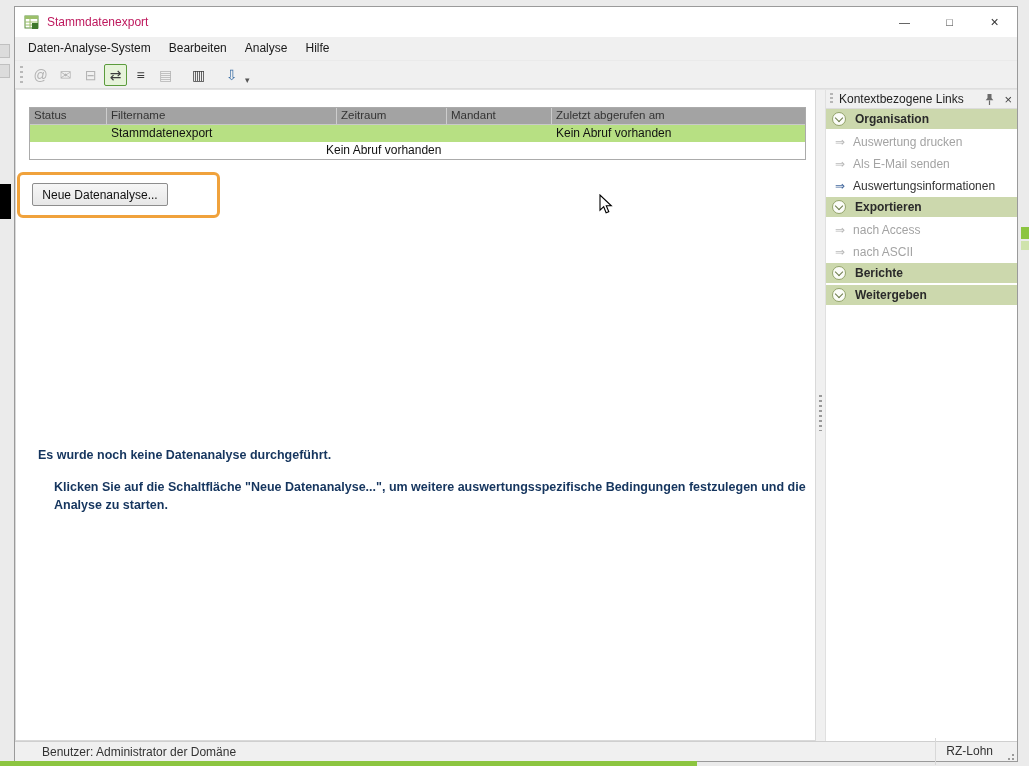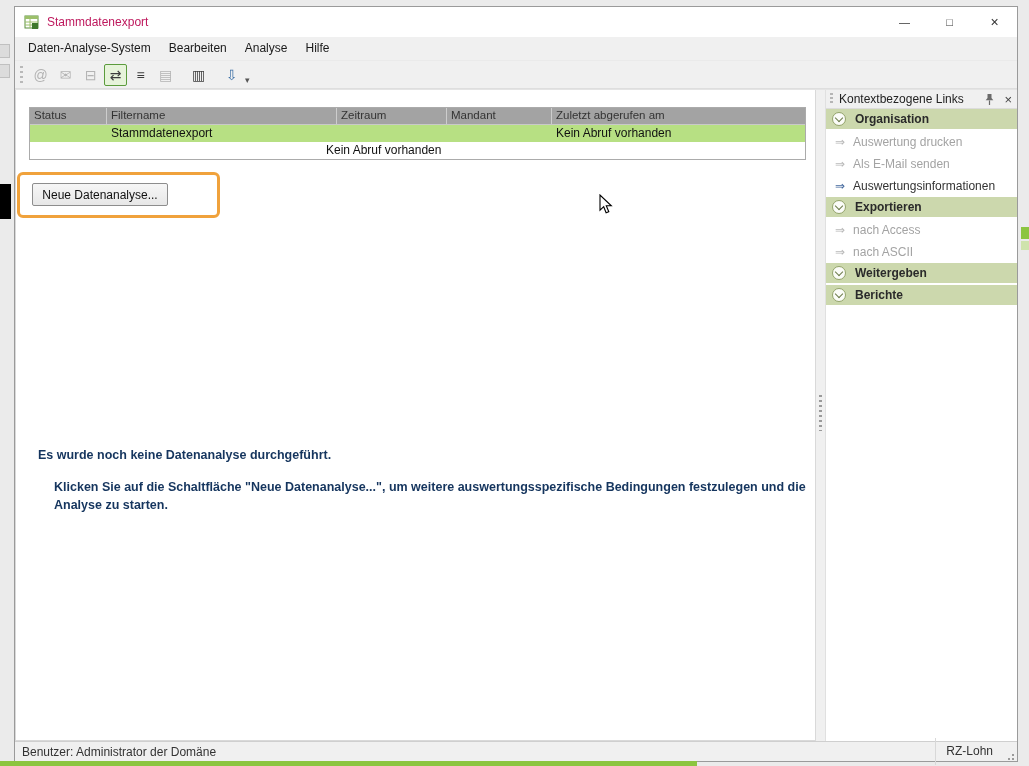--- a/index.html
+++ b/index.html
@@ -94,21 +94,21 @@
   .sb-arrow{font-size:12px;margin-right:8px;}
   .sb-item.disabled .sb-arrow{color:#b9b9b9;}
   .sb-item.disabled .sb-item-label{color:#a3a3a3;}
   .sb-item.enabled .sb-arrow{color:#44699d;}
   .sb-item.enabled .sb-item-label{color:#333;}
   .sb-item-label{font-size:12px;}
 
   
   .statusbar{height:20px;background:#f0f0f0;border-top:1px solid #cfcfcf;display:flex;
              align-items:center;flex:0 0 auto;font-size:12px;color:#333;}
-  .sb-left{padding-left:7px;}
+  .sb-left{padding-left:7px;margin-left:20px;}
   .sb-right{margin-left:auto;border-left:1px solid #d8d8d8;padding:4px 10px;line-height:19px;}
   .resize-grip{width:12px;height:12px;margin:6px 2px 0 0;position:relative;}
   .resize-grip::before{content:"";position:absolute;right:1px;bottom:1px;width:2px;height:2px;
       background:#9a9a9a;box-shadow:-4px 0 #9a9a9a,0 -4px #9a9a9a;}
 
   
   .bg-frag{position:absolute;left:0;width:10px;height:14px;background:#dcdcdc;
            border:1px solid #c0c0c0;border-left:none;}
   .black-mark{position:absolute;left:0;top:184px;width:11px;height:35px;background:#000;}
   .green-strip{position:absolute;left:0;top:761px;width:697px;height:5px;background:#8cc540;}
@@ -243,26 +243,26 @@
           <span class="sb-arrow">⇒</span>
           <span class="sb-item-label">nach Access</span>
         </div>
         <div class="sb-item disabled">
           <span class="sb-arrow">⇒</span>
           <span class="sb-item-label">nach ASCII</span>
         </div>
 
         <div class="sb-sec">
           <span class="chev"></span>
+          <span class="sb-sec-label">Berichte</span>
+        </div>
+
+        <div class="sb-sec">
+          <span class="chev"></span>
           <span class="sb-sec-label">Weitergeben</span>
-        </div>
-
-        <div class="sb-sec">
-          <span class="chev"></span>
-          <span class="sb-sec-label">Berichte</span>
         </div>
       </div>
     </div>
 
     <div class="statusbar">
       <span class="sb-left">Benutzer: Administrator der Domäne</span>
       <span class="sb-right">RZ-Lohn</span>
       <span class="resize-grip"></span>
     </div>
   </div>

